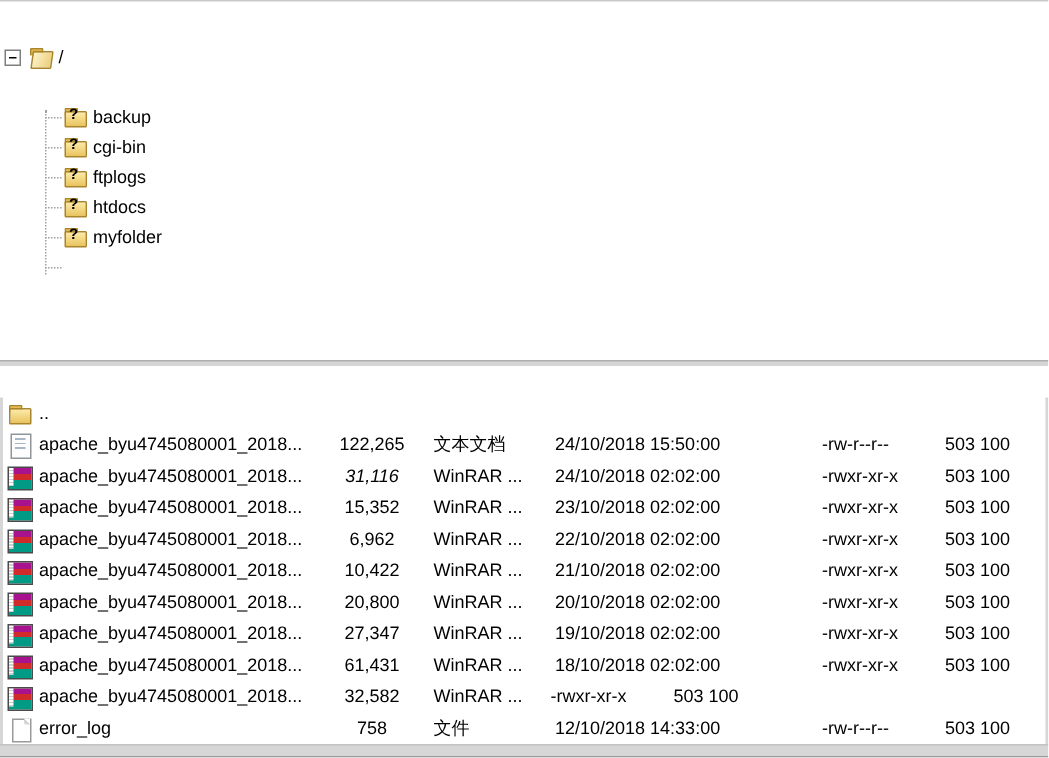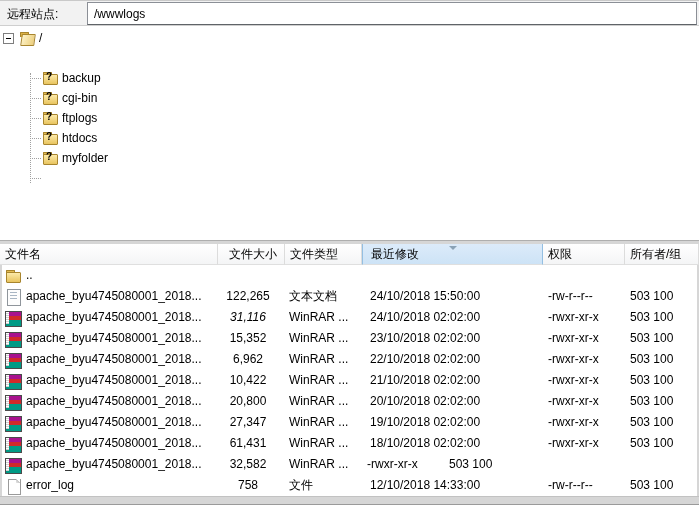--- a/index.html
+++ b/index.html
@@ -99,24 +99,20 @@
 
   
   .bottomband { position:absolute; left:0; top:495px; width:699px; height:10px;
                 background:#d6d6d6; border-top:1px solid #c2c2c2; border-bottom:2px solid #9a9a9a; }
 </style>
 </head>
 <body>
 
 <div id="app">
 
-  <div class="topbar">
-    <span class="topbar-label">远程站点:</span>
-    <input class="path-input" type="text" value="/wwwlogs" style="">
-  </div>
 
   <div class="tree">
     <div class="vline"></div>
     <div class="tree-row" style="top:2px;">
       <span class="expbox"></span>
       <span class="ic folder-open"></span>
       <span class="lbl">/</span>
     </div>
 
   <div class="stub" style="top: 52px;"></div>
@@ -152,28 +148,20 @@
         <span class="ic folder">
           <span class="q">?</span>
         </span>
         <span class="lbl">myfolder</span>
       </div>
       <div class="stub" style="top: 152px;"></div>
     </div>
 
   <div class="splitter"></div>
 
-  <div class="lheader">
-      <div class="hcell" style="width: 218px;"><span>文件名</span></div>
-      <div class="hcell right" style="width: 67px;"><span>文件大小</span></div>
-      <div class="hcell" style="width: 77px;"><span>文件类型</span></div>
-      <div class="hcell pad8 sorted" style="width: 181px;"><span>最近修改</span><i class="sort-tri"></i></div>
-      <div class="hcell" style="width: 82px;"><span>权限</span></div>
-      <div class="hcell" style="width: 74px;"><span>所有者/组</span></div>
-    </div>
 
   <div class="lbody">
     <div class="edge l"></div>
     <div class="edge r"></div>
     <div class="rows">
         <div class="frow">
           <div class="cell name" style="width: 216px;">
             <span class="ic folder"></span>
             <span>..</span>
           </div>

